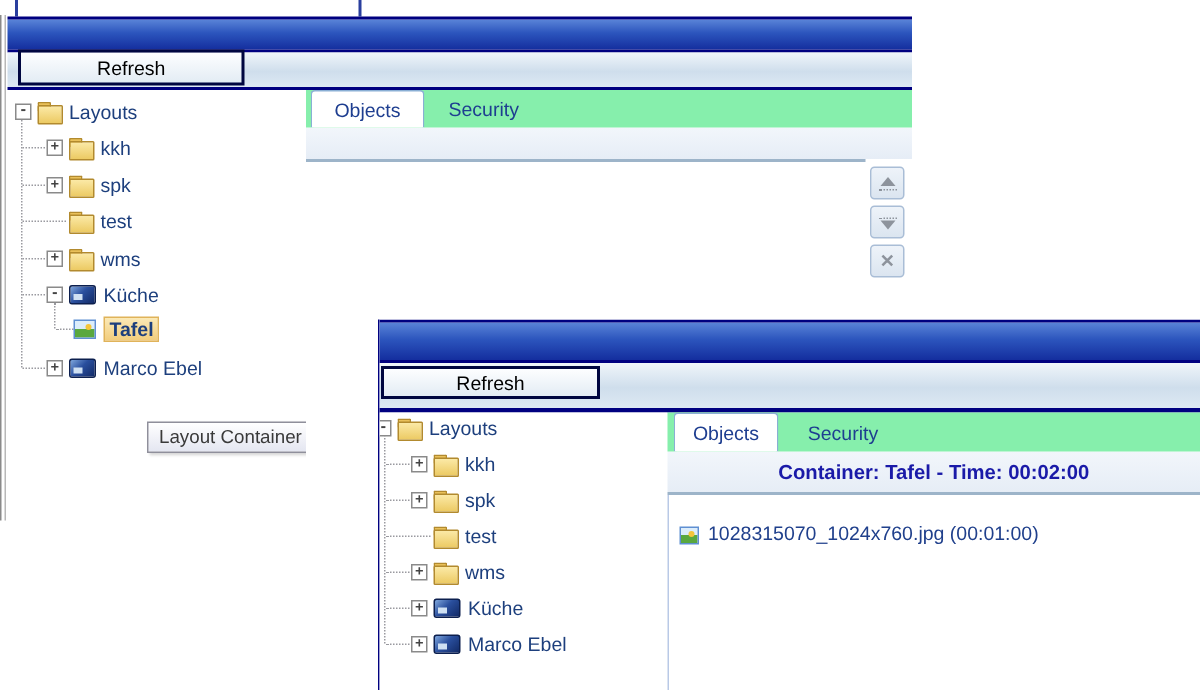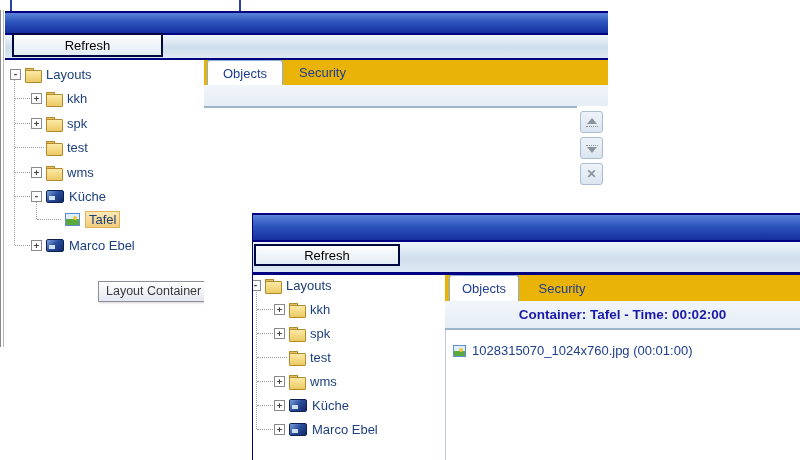--- a/index.html
+++ b/index.html
@@ -20,21 +20,21 @@
   .navysep  { background:#000080; }
   .refresh-btn { position:absolute; border:2px solid #000640;
                  background:linear-gradient(180deg,#fdfeff 0%,#e3ecf4 100%);
                  display:flex; align-items:center; justify-content:center;
                  font-size:13px; color:#000; cursor:default; z-index:3; }
 
   .content { display:flex; }
   .tree-panel { position:relative; background:#fff; overflow:hidden; }
   .right-panel { flex:1; display:flex; flex-direction:column; position:relative; }
 
-  .tabstrip { position:relative; background:#eab308; flex:0 0 auto; }
+  .tabstrip { position:relative; background:#86efac; flex:0 0 auto; }
   .tab { position:absolute; top:0; height:100%; display:flex; align-items:center;
          justify-content:center; font-size:13px; color:#1e3e90; }
   .tab.active { background:#fff; border:1px solid #8aafd4; border-bottom:none;
                 border-radius:3px 3px 0 0; }
 
   .headerrow { background:linear-gradient(180deg,#f2f6fb 0%,#e6edf6 100%);
                display:flex; align-items:center; }
   .divider { height:2px; background:#9db4c9; }
 
   
@@ -80,21 +80,21 @@
           display:flex; flex-direction:column; align-items:center; justify-content:center;
           color:#8d939c; font-size:12px; font-weight:bold; gap:1px; }
   .tri-up   { width:0; height:0; border-left:5px solid transparent;
               border-right:5px solid transparent; border-bottom:6px solid #8d939c; }
   .tri-down { width:0; height:0; border-left:5px solid transparent;
               border-right:5px solid transparent; border-top:6px solid #8d939c; }
   .dots { width:12px; height:2px; border-bottom:1px dotted #8d939c; }
 
   
   .list2 { flex:1; background:#fff; border-left:1px solid #b9c9e6; padding-top:8px; }
-  .file-row { height:25px; display:flex; align-items:center; padding-left:7px;
+  .file-row { height:25px; display:flex; align-items:flex-end; padding-left:7px;
               font-size:13px; color:#20408c; white-space:nowrap; }
   .file-row .ic { margin-right:6px; }
 </style>
 </head>
 <body>
 
 <div class="artifact-vline" style="left:10px"></div>
 <div class="artifact-vline" style="left:239px"></div>
 <div class="frame-line-a"></div>
 <div class="frame-line-b"></div>
@@ -143,21 +143,21 @@
       <div class="trow" style="top:103px; left:26px;">
         <span class="exp">+</span>
         <span class="ic folder"></span>
         <span>wms</span>
       </div>
       <div class="trow" style="top:127px; left:26px;">
         <span class="exp">-</span>
         <span class="ic screen"></span>
         <span>Küche</span>
       </div>
-      <div class="trow" style="top:150px; left:60px;">
+      <div class="trow" style="top:150px; left:44px;font-weight:bold;">
         <span class="ic imgic"></span>
         <span class="sel">Tafel</span>
       </div>
       <div class="trow" style="top:176px; left:26px;">
         <span class="exp">+</span>
         <span class="ic screen"></span>
         <span>Marco Ebel</span>
       </div>
 
       <div class="tooltip" style="left:93px; top:221px;">Layout Container Tafel</div>

